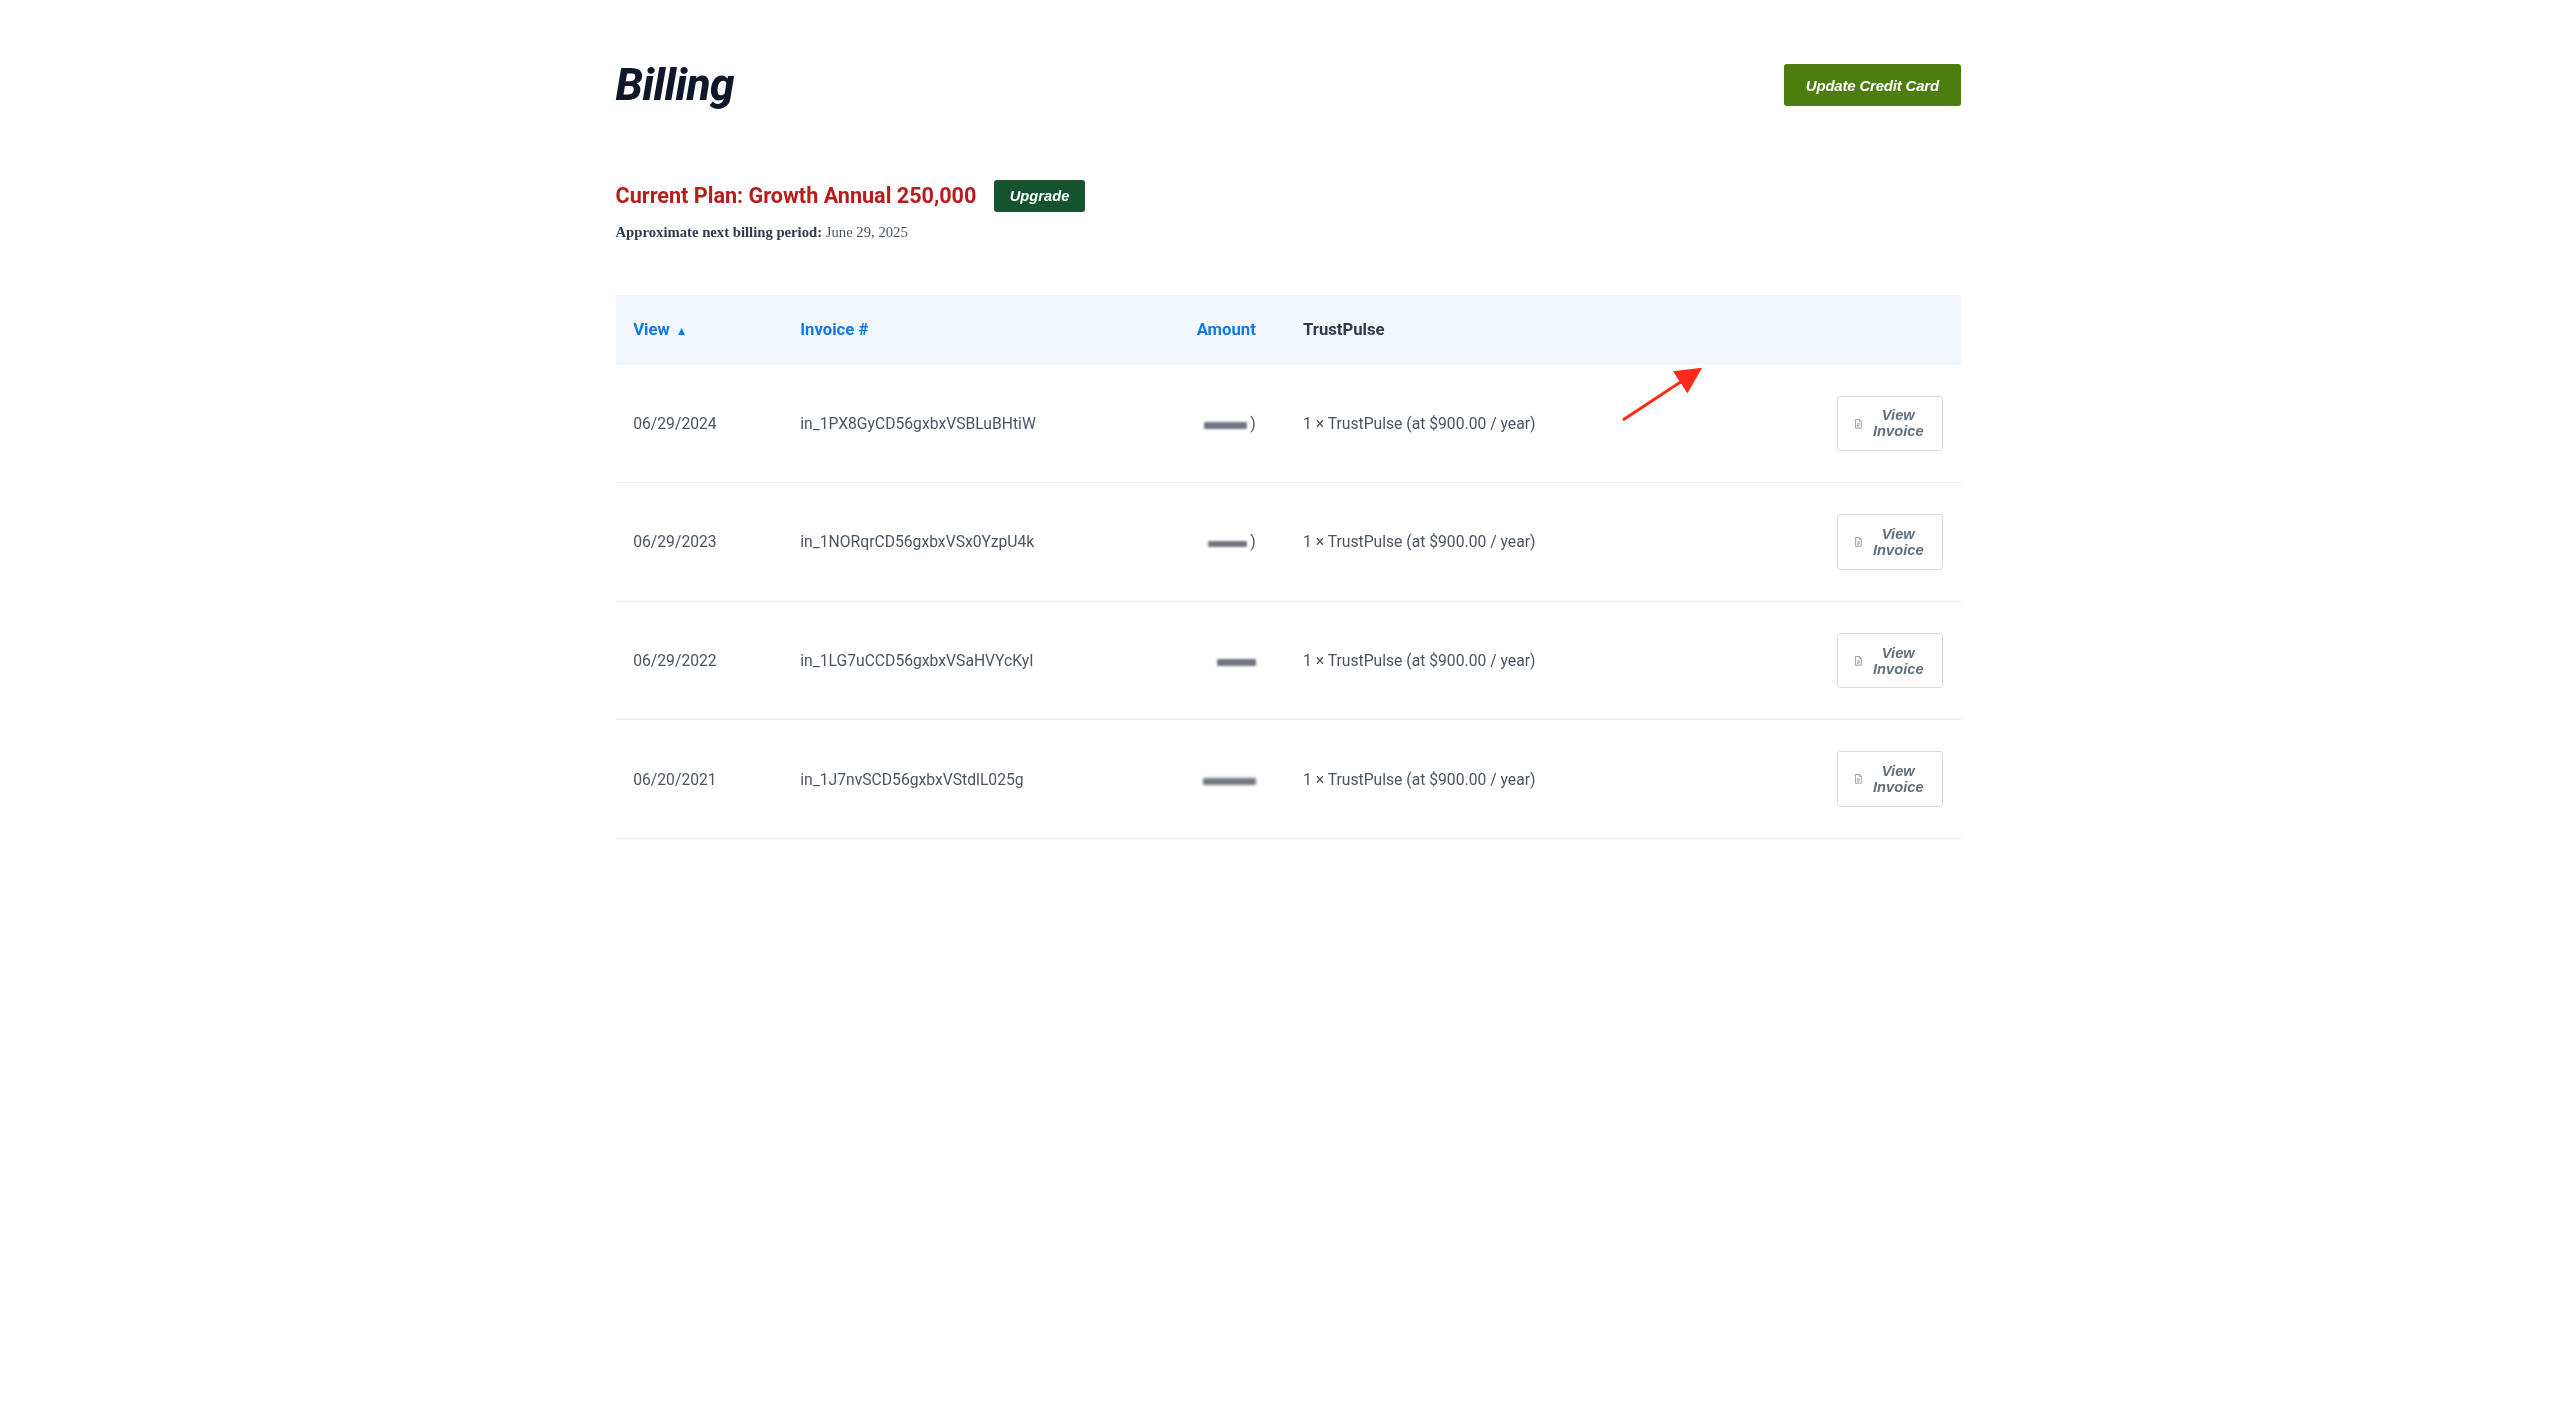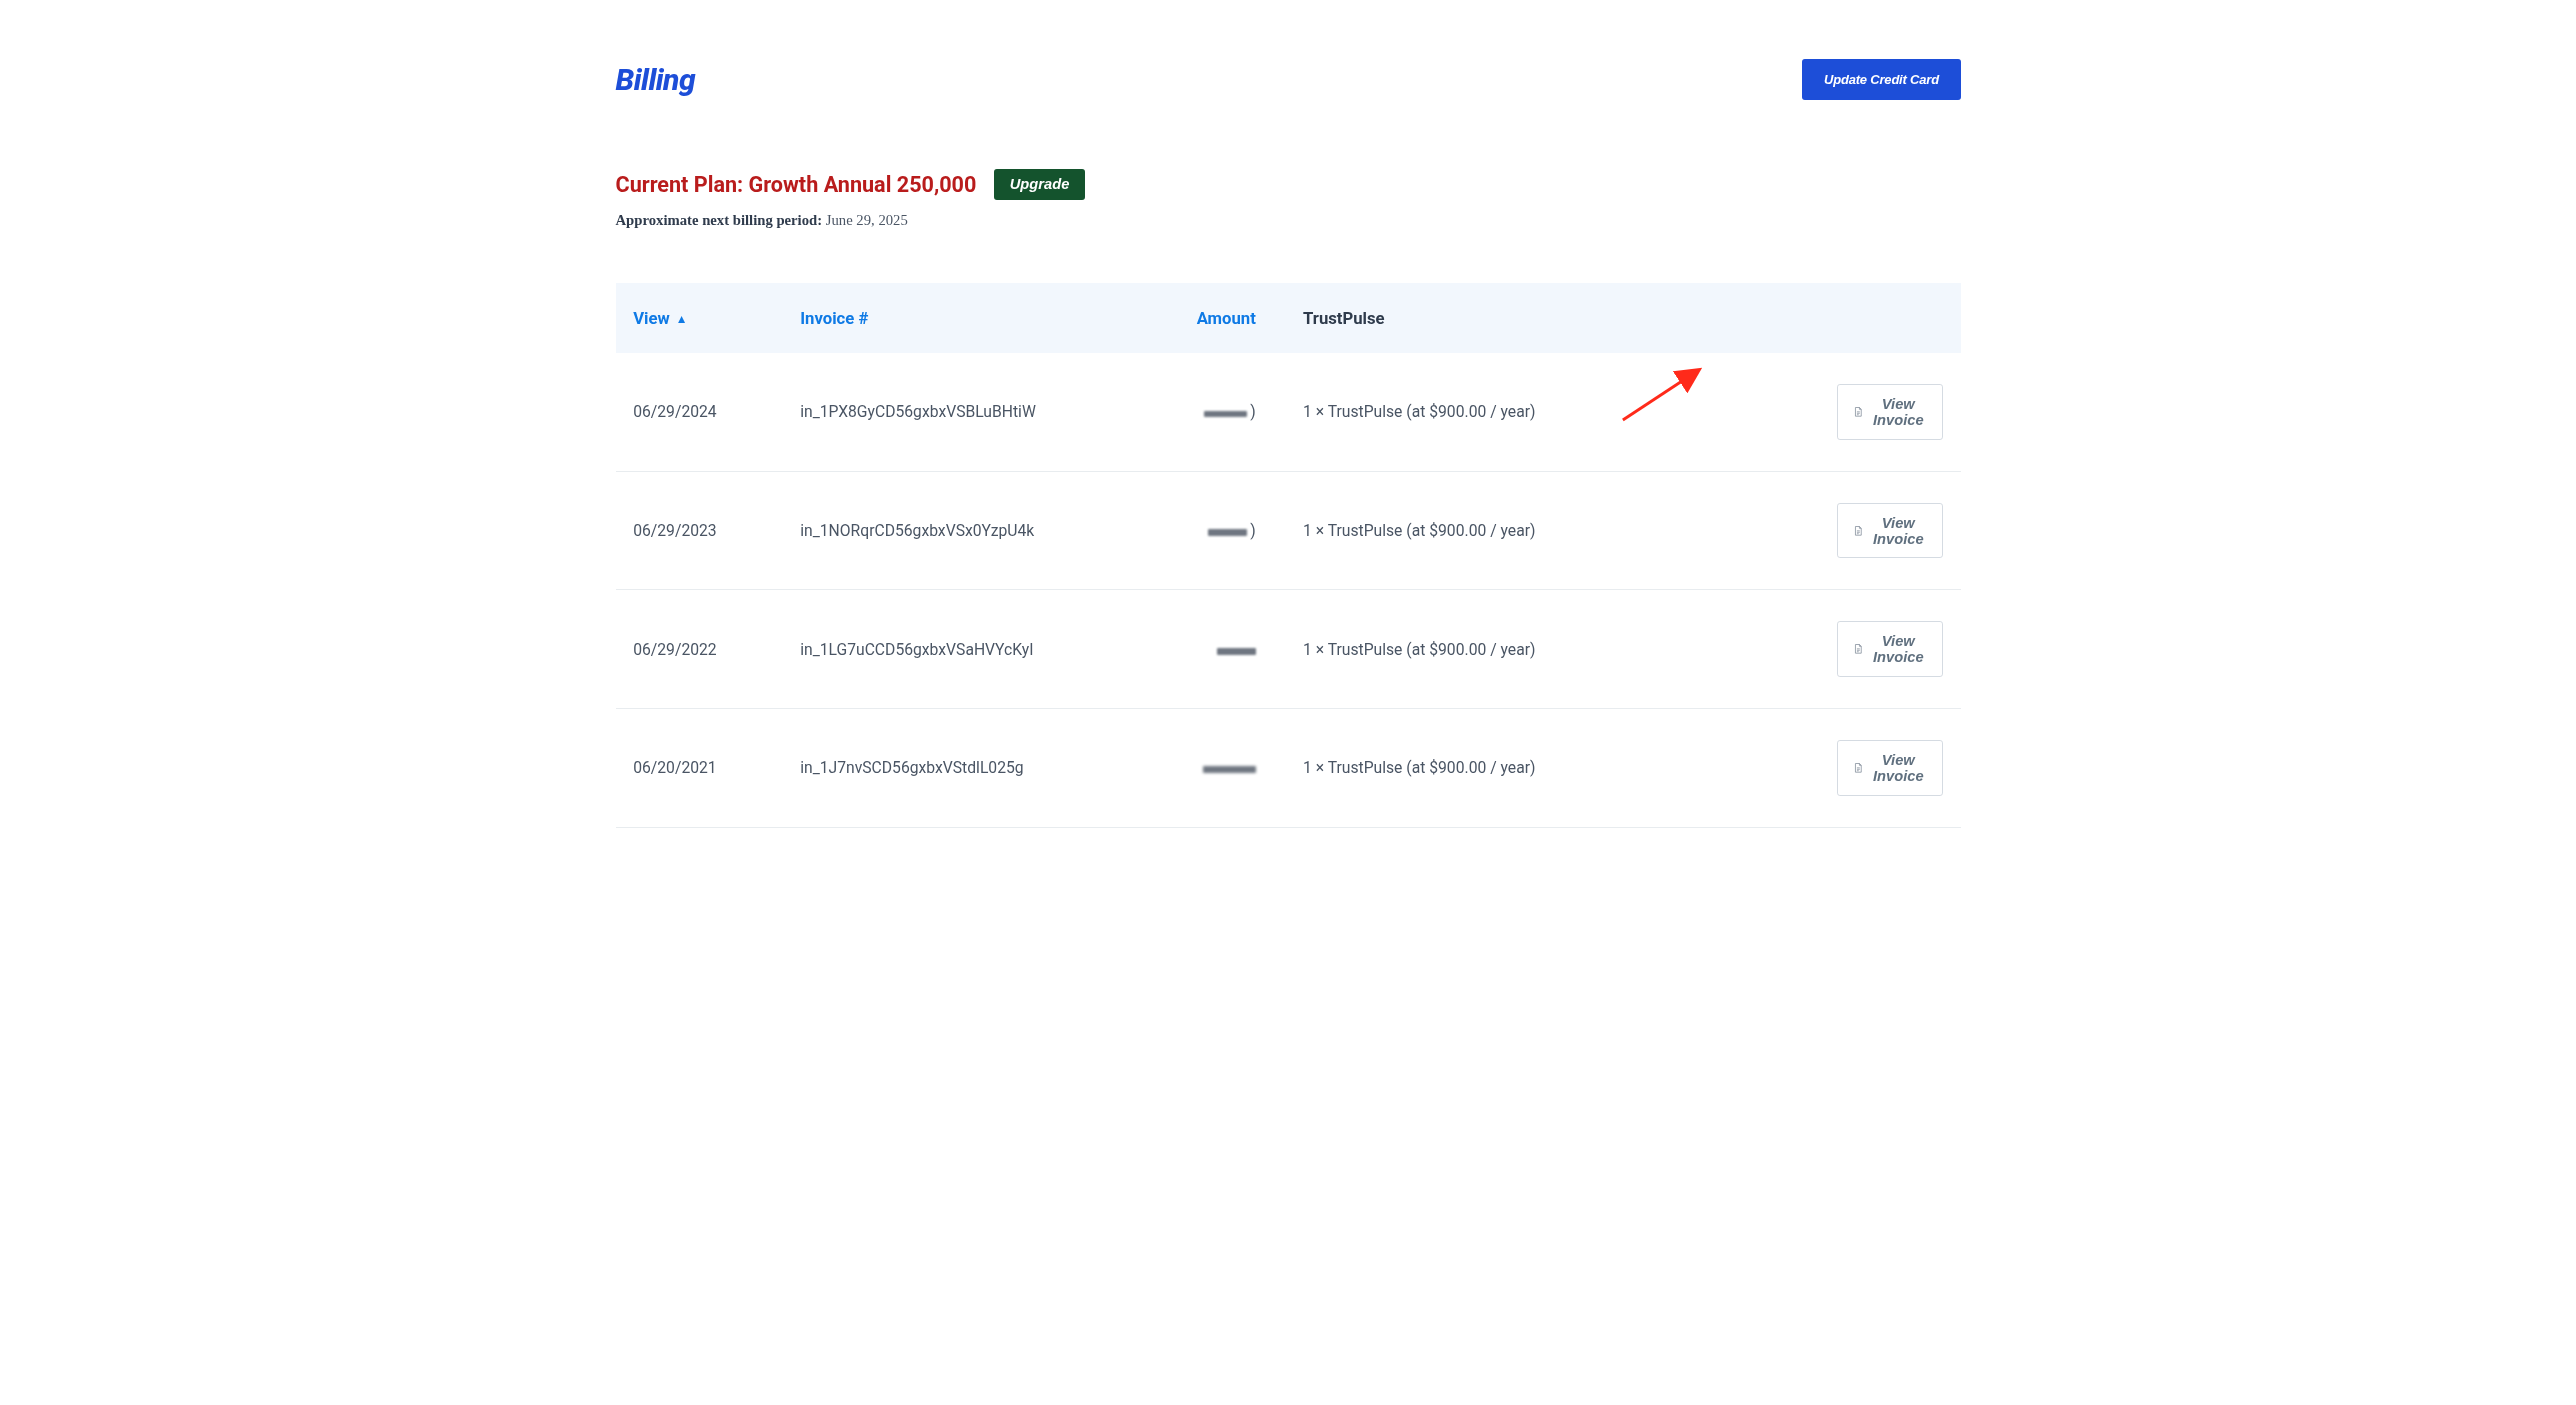--- a/index.html
+++ b/index.html
@@ -11,32 +11,32 @@
     margin: 0 auto;
   }
   .container { padding: 59px 64px 39px 64px; }
   .header-row {
     display: flex;
     justify-content: space-between;
     align-items: center;
     margin-bottom: 69px;
   }
   .page-title {
-    font-size: 30px;
+    font-size: 44px;
     font-weight: 800;
     font-style: italic;
-    color: #1d4ed8;
+    color: #0f172a;
     letter-spacing: -0.5px;
   }
   .btn-primary {
-    background: #1d4ed8;
+    background: #4d7c0f;
     color: #fff;
     border: none;
     padding: 12.8px 21.6px;
-    font-size: 13px;
+    font-size: 15px;
     font-weight: 700;
     font-style: italic;
     border-radius: 2.9px;
     cursor: pointer;
     letter-spacing: -0.2px;
   }
   .plan-row {
     display: flex;
     align-items: center;
     gap: 17.7px;

